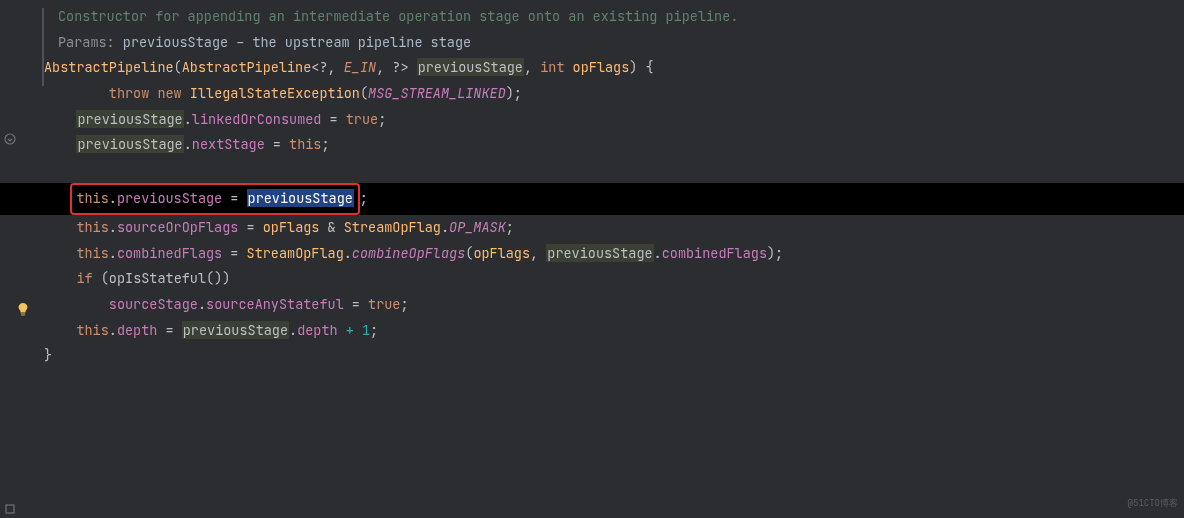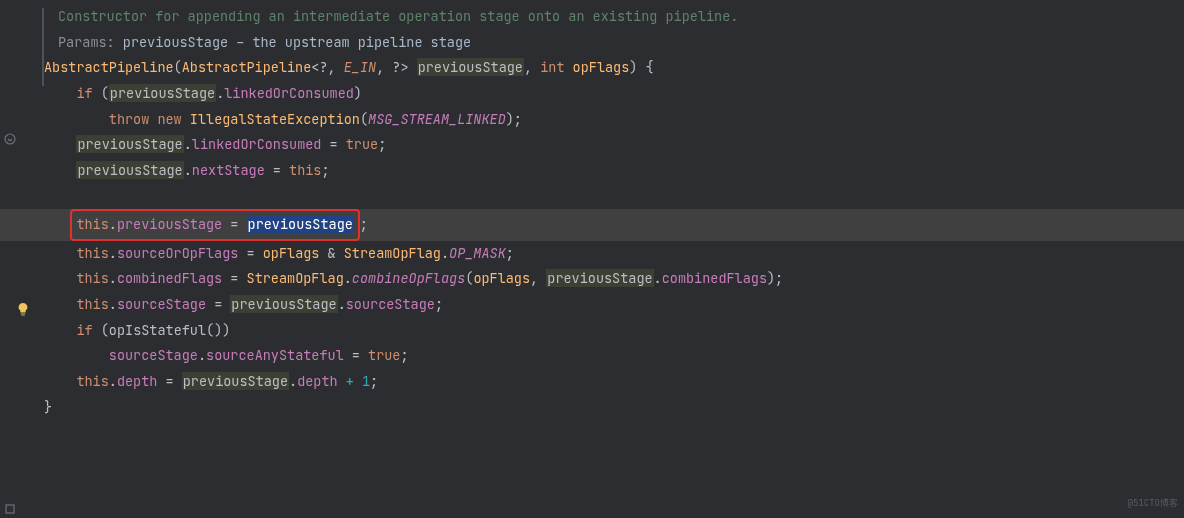--- a/index.html
+++ b/index.html
@@ -45,21 +45,21 @@
       color: #7a7e85;
       padding-left: 44px;
       font-size: 12px;
       margin-top: 14px;
     }
     .line {
       padding-left: 44px;
       white-space: pre;
     }
     .line-highlight {
-      background: #404040;
+      background: #000000;
     }
     .kw { color: #cf8e6d; }
     .type { color: #fdba74; }
     .generic { color: #cf8e6d; font-style: italic; }
     .param-hl { background: #3a4034; color: #bcbec4; padding: 0 1px; }
     .method { color: #bcbec4; }
     .field { color: #c77dbb; }
     .static-field { color: #c77dbb; font-style: italic; }
     .punct { color: #bcbec4; }
     .selected { background: #214283; color: #ffffff; padding: 0 1px; }
@@ -103,37 +103,35 @@
 
   <div class="doc-comment">Constructor for appending an intermediate operation stage onto an existing pipeline.</div>
   <div class="doc-params-label">
     <span class="doc-params-label-txt" style="color:#8a8e94">Params:</span>
     <span style="color:#a9b7c6">previousStage – the upstream pipeline stage</span>
   </div>
 
 
   <div class="line"><span class="type">AbstractPipeline</span><span class="punct">(</span><span class="type">AbstractPipeline</span><span class="punct">&lt;?,</span> <span class="generic">E_IN</span><span class="punct">, ?&gt;</span> <span class="param-hl">previousStage</span><span class="punct">, </span><span class="kw">int</span> <span class="type">opFlags</span><span class="punct">) {</span></div>
 
-  <div class="line">    <span class="kw">if</span> <span class="punct">(</span><span class="param-hl">previousStage</span><span class="punct">.</span><span class="field">linkedOrConsumed</span><span class="punct">)</span></div>
 
   <div class="line">        <span class="kw">throw</span> <span class="kw">new</span> <span class="type">IllegalStateException</span><span class="punct">(</span><span class="static-field">MSG_STREAM_LINKED</span><span class="punct">);</span></div>
 
   <div class="line">    <span class="param-hl">previousStage</span><span class="punct">.</span><span class="field">linkedOrConsumed</span><span> = </span><span class="kw">true</span><span class="punct">;</span></div>
 
   <div class="line">    <span class="param-hl">previousStage</span><span class="punct">.</span><span class="field">nextStage</span><span> = </span><span class="kw">this</span><span class="punct">;</span></div>
 
   <div class="line">&nbsp;</div>
 
   <div class="line line-highlight">    <span class="highlighted-box"><span class="kw">this</span><span class="punct">.</span><span class="field">previousStage</span><span> = </span><span class="selected">previousStage</span></span><span class="punct">;</span></div>
 
   <div class="line">    <span class="kw">this</span><span class="punct">.</span><span class="field">sourceOrOpFlags</span><span> = </span><span class="type">opFlags</span><span> &amp; </span><span class="type">StreamOpFlag</span><span class="punct">.</span><span class="static-field">OP_MASK</span><span class="punct">;</span></div>
 
   <div class="line">    <span class="kw">this</span><span class="punct">.</span><span class="field">combinedFlags</span><span> = </span><span class="type">StreamOpFlag</span><span class="punct">.</span><span class="static-field">combineOpFlags</span><span class="punct">(</span><span class="type">opFlags</span><span class="punct">, </span><span class="param-hl">previousStage</span><span class="punct">.</span><span class="field">combinedFlags</span><span class="punct">);</span></div>
 
-  <div class="line">    <span class="kw">this</span><span class="punct">.</span><span class="field">sourceStage</span><span> = </span><span class="param-hl">previousStage</span><span class="punct">.</span><span class="field">sourceStage</span><span class="punct">;</span></div>
 
   <div class="line">    <span class="kw">if</span> <span class="punct">(</span><span class="method">opIsStateful</span><span class="punct">())</span></div>
 
   <div class="line">        <span class="field">sourceStage</span><span class="punct">.</span><span class="field">sourceAnyStateful</span><span> = </span><span class="kw">true</span><span class="punct">;</span></div>
 
   <div class="line">    <span class="kw">this</span><span class="punct">.</span><span class="field">depth</span><span> = </span><span class="param-hl">previousStage</span><span class="punct">.</span><span class="field">depth</span><span style="color:#2aacb8"> + 1</span><span class="punct">;</span></div>
 
   <div class="line"><span class="punct">}</span></div>
 </div>
 

